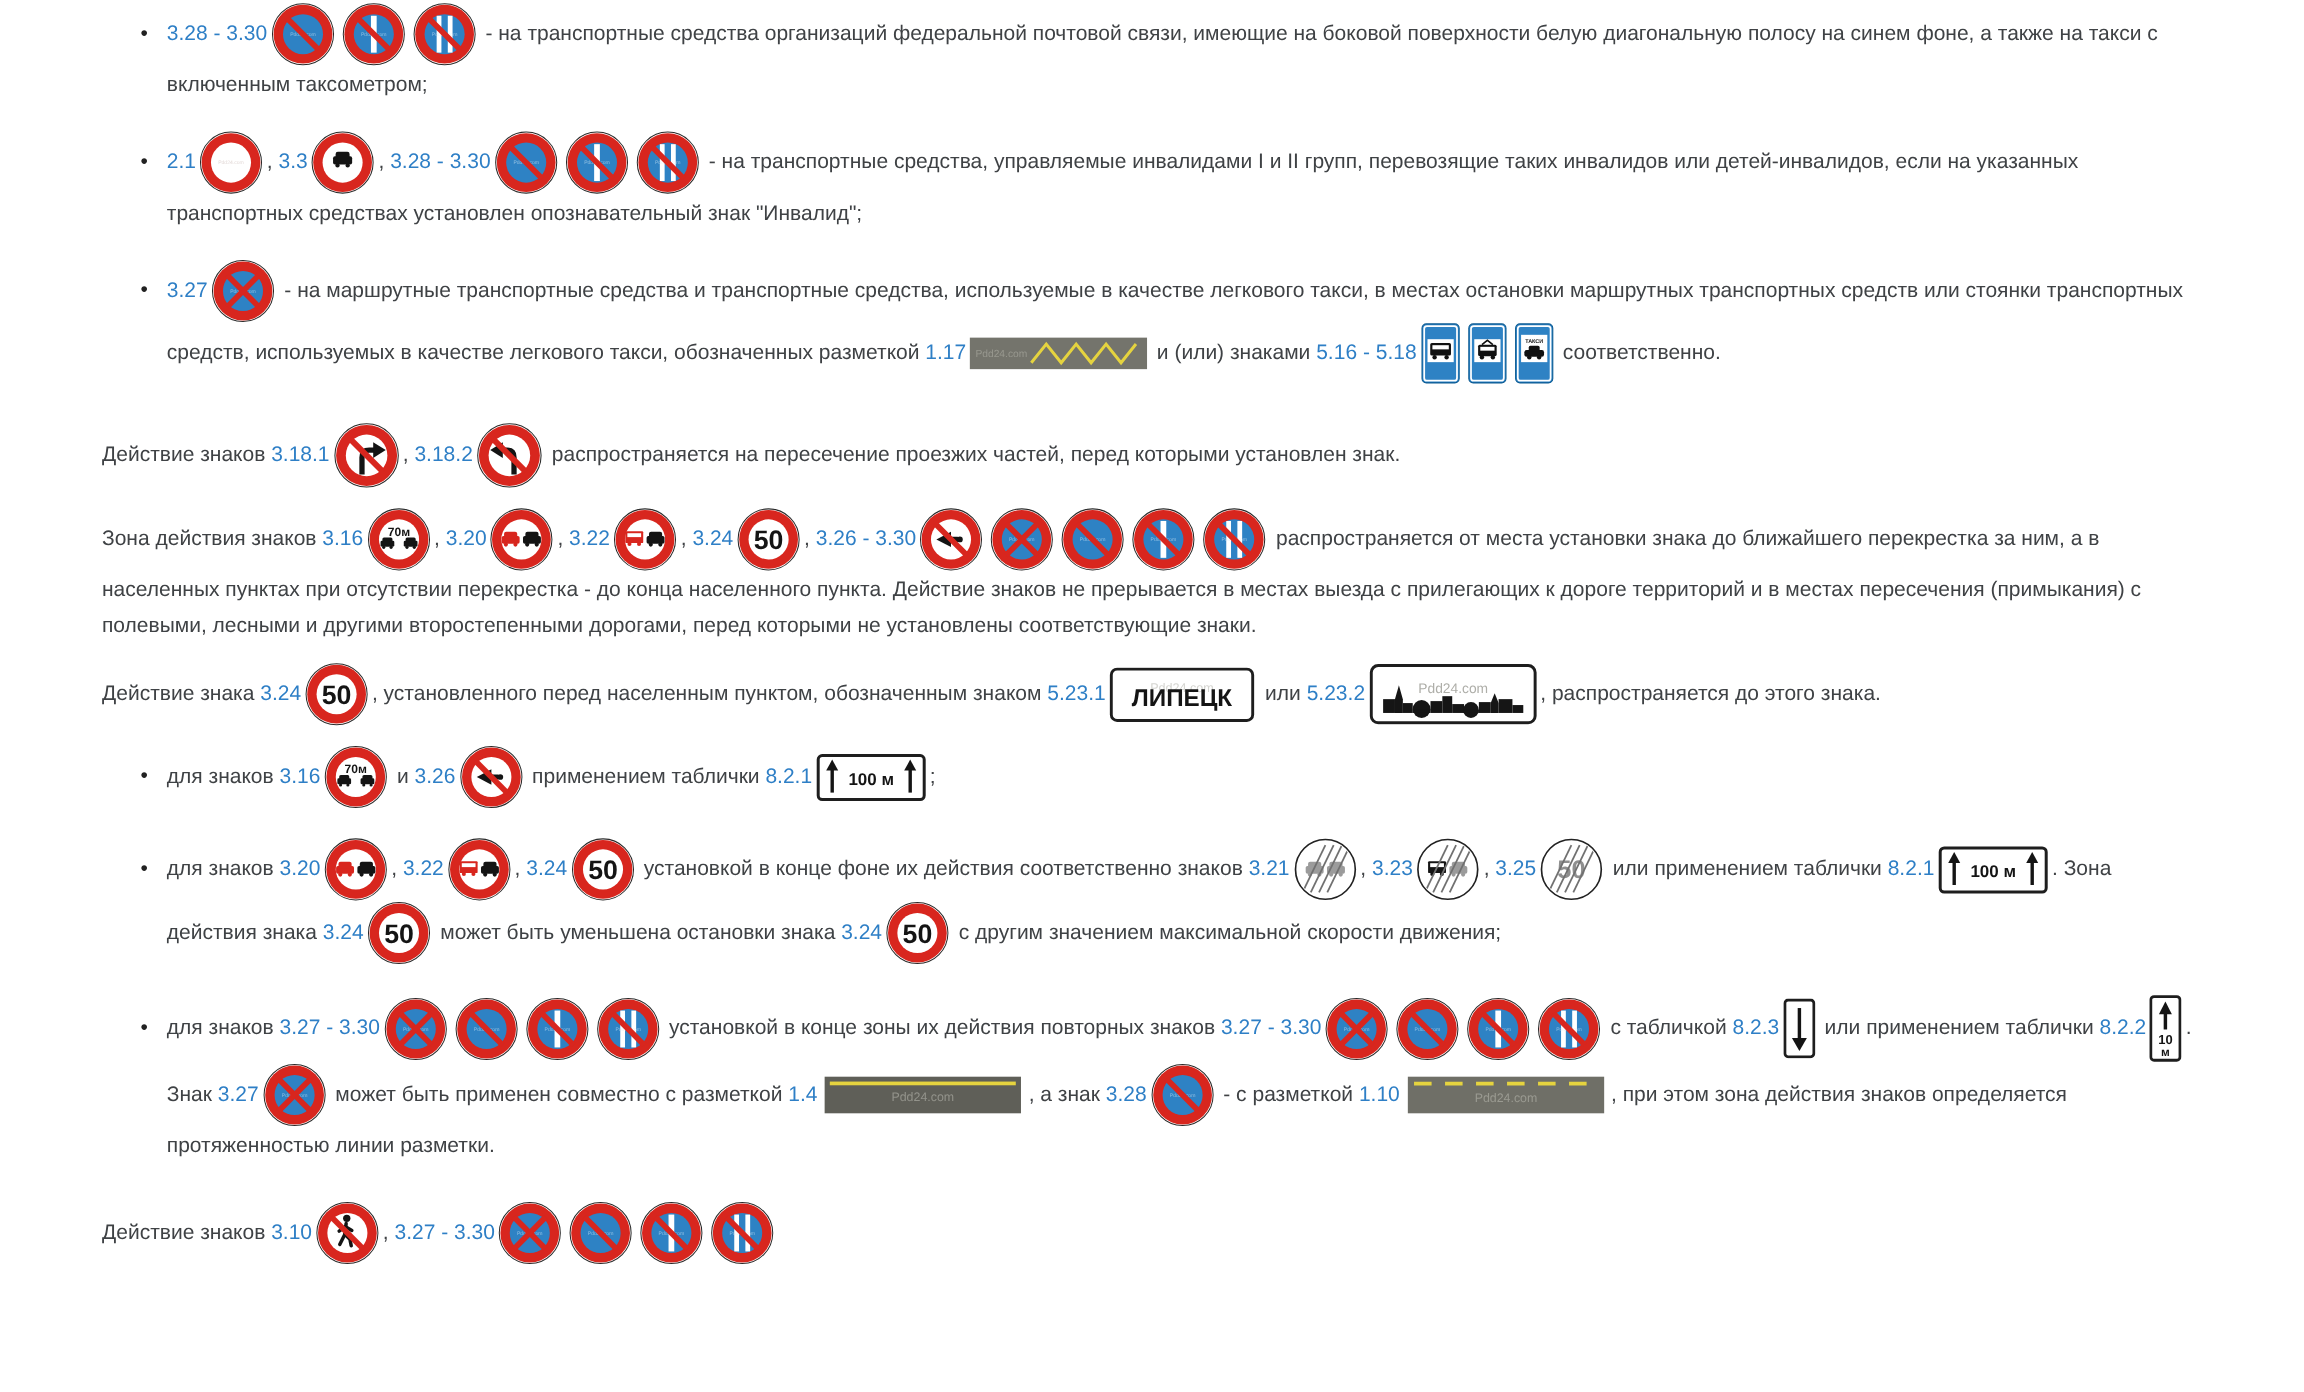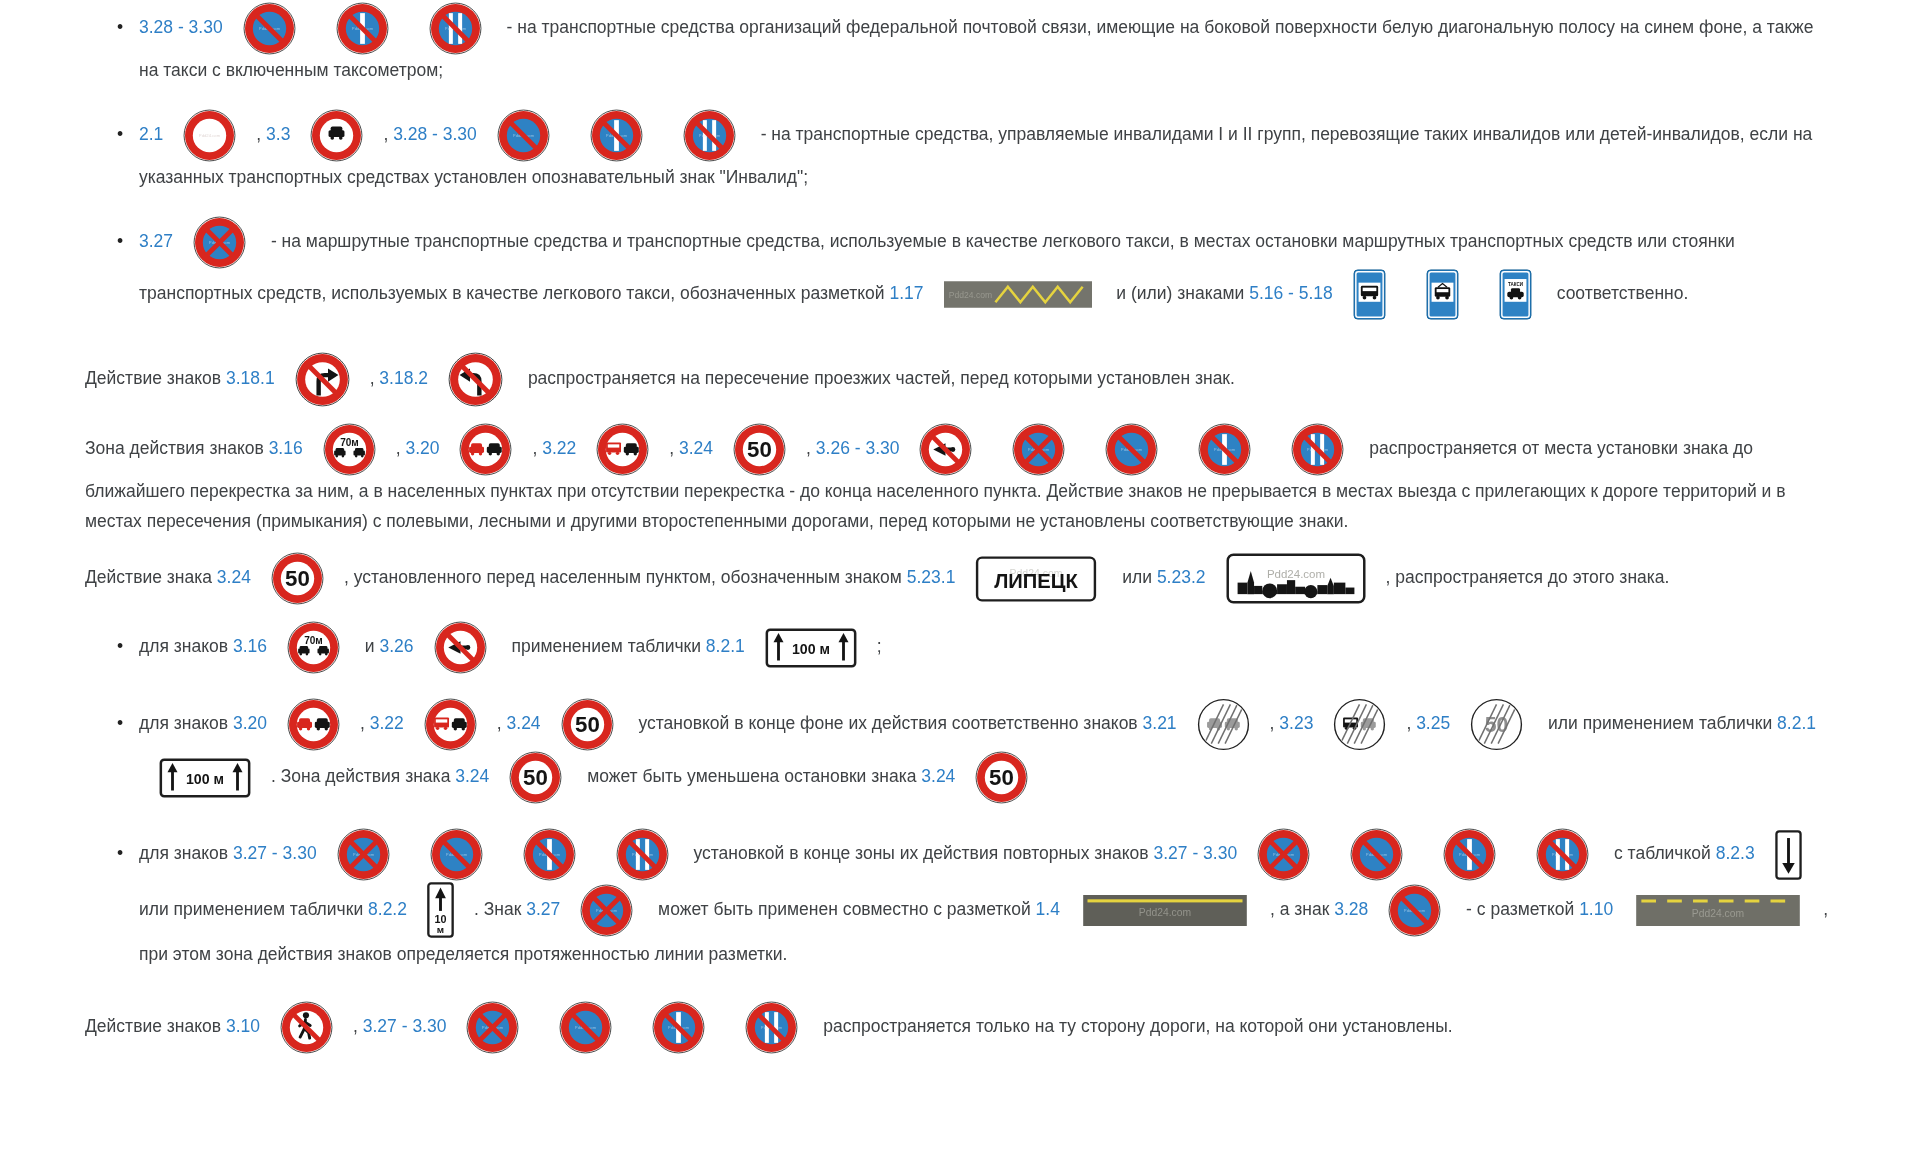--- a/index.html
+++ b/index.html
@@ -7,21 +7,21 @@
     width:1920px;height:1160px;box-sizing:border-box;overflow:hidden;
     padding:2px 85px 0 85px;
     font-family:"Liberation Sans",sans-serif;
     font-size:17.5px;line-height:30px;color:#3f4245;
   }
   p{margin:16px 0;}
   ul{list-style:none;margin:0 0 32px 0;padding:0 0 0 32px;}
   li{margin:0 0 24px 0;padding-left:22px;text-indent:-22px;}
   .dot{display:inline-block;width:22px;text-indent:0;color:#222;}
   a.lnk{color:#2e7fc6;text-decoration:none;cursor:pointer;}
-  .sg{display:inline-block;vertical-align:middle;margin:0 20px;line-height:0;cursor:pointer;}
+  .sg{display:inline-block;vertical-align:middle;margin:0 3px;line-height:0;cursor:pointer;}
   .sg svg{display:block;}
 </style>
 </head>
 <body>
 
 <div class="page" id="doc" style="color: rgb(63, 66, 69);">
     <ul>
       <li><span class="dot">•</span><a href="#" class="lnk">3.28 - 3.30</a><span class="sg"><svg width="53" height="53" viewBox="0 0 100 100">
             <circle cx="50" cy="50" r="49" fill="#fff"></circle>
             <circle cx="50" cy="50" r="48" fill="none" stroke="#2a2a2a" stroke-width="1.6"></circle>
@@ -439,21 +439,21 @@
             <circle cx="50" cy="50" r="48" fill="none" stroke="#2a2a2a" stroke-width="1.6"></circle>
             <circle cx="50" cy="50" r="46.2" fill="#d8261e"></circle>
             <circle cx="50" cy="50" r="31.5" fill="#fff"></circle>
             <text x="50" y="65" font-size="42" font-weight="bold" fill="#141414" text-anchor="middle" font-family="Liberation Sans, sans-serif">50</text>
           </svg></span><span> может быть уменьшена остановки знака </span><a href="#" class="lnk">3.24</a><span class="sg"><svg width="53" height="53" viewBox="0 0 100 100">
             <circle cx="50" cy="50" r="49" fill="#fff"></circle>
             <circle cx="50" cy="50" r="48" fill="none" stroke="#2a2a2a" stroke-width="1.6"></circle>
             <circle cx="50" cy="50" r="46.2" fill="#d8261e"></circle>
             <circle cx="50" cy="50" r="31.5" fill="#fff"></circle>
             <text x="50" y="65" font-size="42" font-weight="bold" fill="#141414" text-anchor="middle" font-family="Liberation Sans, sans-serif">50</text>
-          </svg></span></li>
+          </svg></span><span> с другим значением максимальной скорости движения;</span></li>
       <li><span class="dot">•</span><span>для знаков </span><a href="#" class="lnk">3.27 - 3.30</a><span class="sg"><svg width="53" height="53" viewBox="0 0 100 100">
             <circle cx="50" cy="50" r="49" fill="#fff"></circle>
             <circle cx="50" cy="50" r="48" fill="none" stroke="#2a2a2a" stroke-width="1.6"></circle>
             <circle cx="50" cy="50" r="46.2" fill="#d8261e"></circle>
             <circle cx="50" cy="50" r="31.5" fill="#2e82c4"></circle>
             <text x="50" y="53" font-size="8" fill="#d8ecf8" opacity="0.55" text-anchor="middle" font-family="Liberation Sans, sans-serif">Pdd24.com</text>
             <line x1="25" y1="25" x2="75" y2="75" stroke="#d8261e" stroke-width="9"></line>
             <line x1="75" y1="25" x2="25" y2="75" stroke="#d8261e" stroke-width="9"></line>
           </svg></span><span class="sg"><svg width="53" height="53" viewBox="0 0 100 100">
             <circle cx="50" cy="50" r="49" fill="#fff"></circle>
@@ -589,14 +589,14 @@
           <line x1="25" y1="25" x2="75" y2="75" stroke="#d8261e" stroke-width="9"></line>
         </svg></span><span class="sg"><svg width="53" height="53" viewBox="0 0 100 100">
           <circle cx="50" cy="50" r="49" fill="#fff"></circle>
           <circle cx="50" cy="50" r="48" fill="none" stroke="#2a2a2a" stroke-width="1.6"></circle>
           <circle cx="50" cy="50" r="46.2" fill="#d8261e"></circle>
           <circle cx="50" cy="50" r="31.5" fill="#2e82c4"></circle>
           <rect x="37.5" y="21" width="7.5" height="58" fill="#fff"></rect>
           <rect x="55" y="21" width="7.5" height="58" fill="#fff"></rect>
           <text x="50" y="53" font-size="8" fill="#d8ecf8" opacity="0.55" text-anchor="middle" font-family="Liberation Sans, sans-serif">Pdd24.com</text>
           <line x1="25" y1="25" x2="75" y2="75" stroke="#d8261e" stroke-width="9"></line>
-        </svg></span><span> распространяется только на ту сторону дороги, на которой они установлены.</span></p>
+        </svg></span></p>
   </div>
 
 </body></html>

